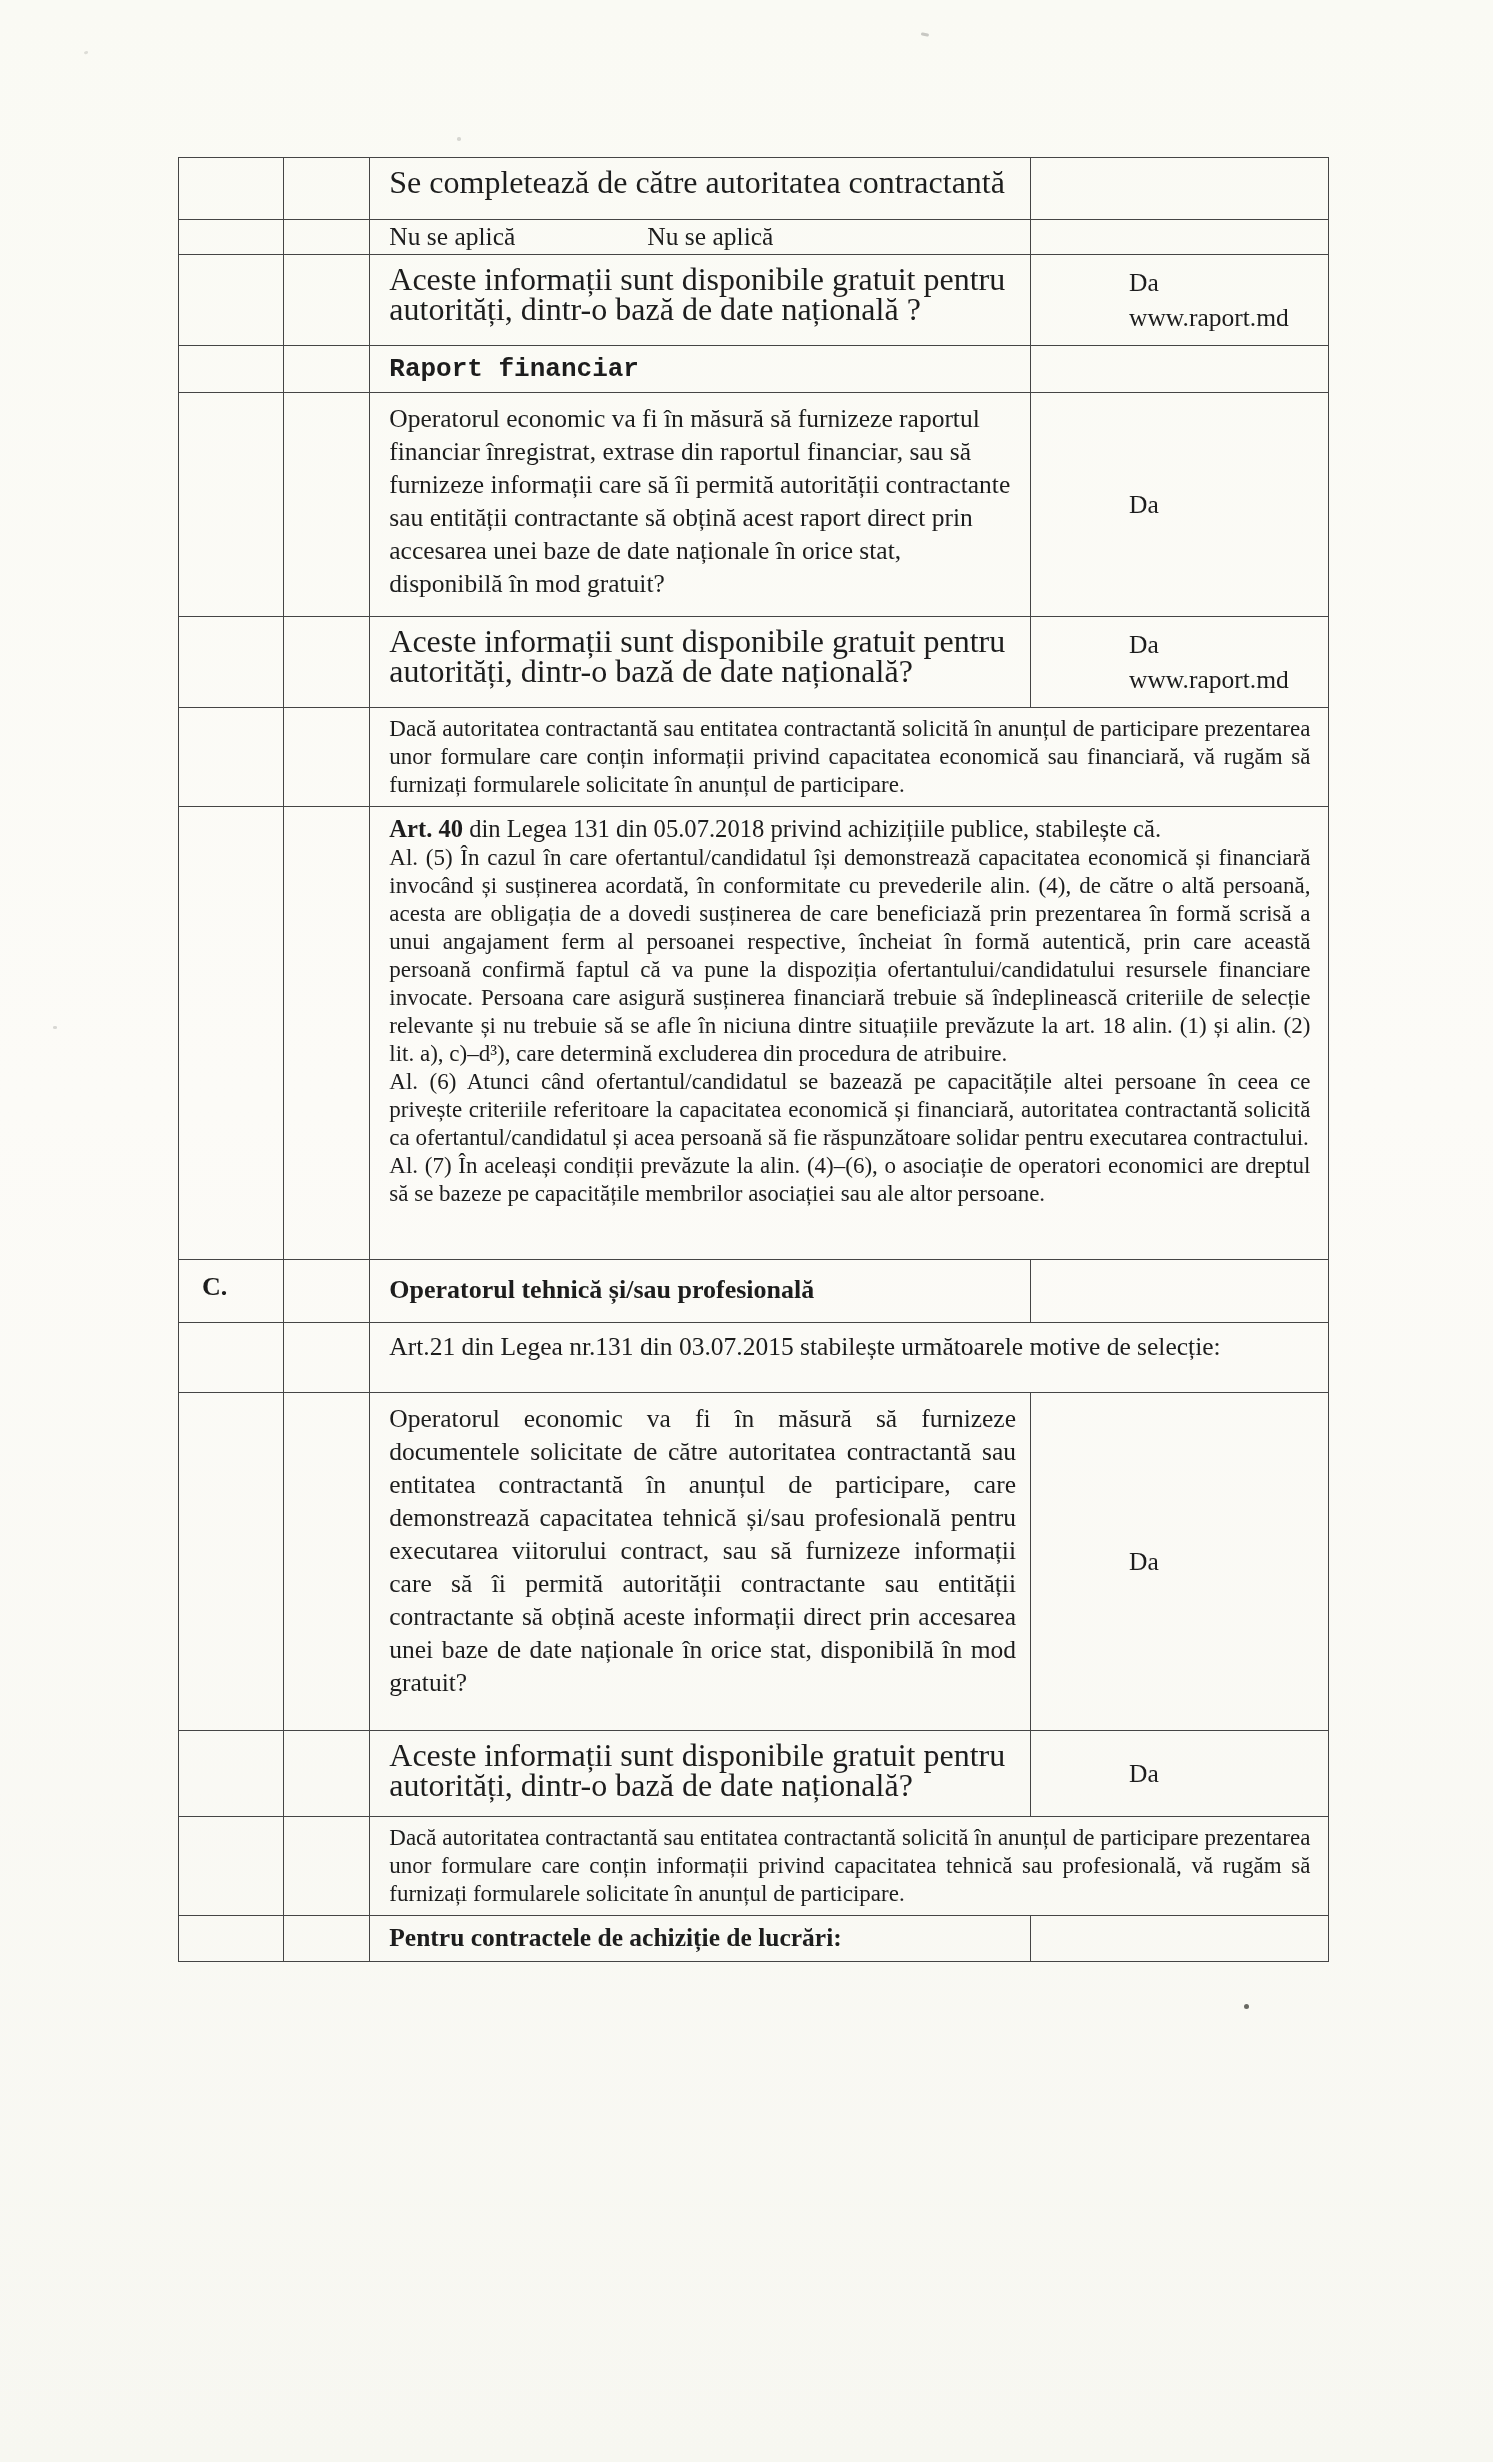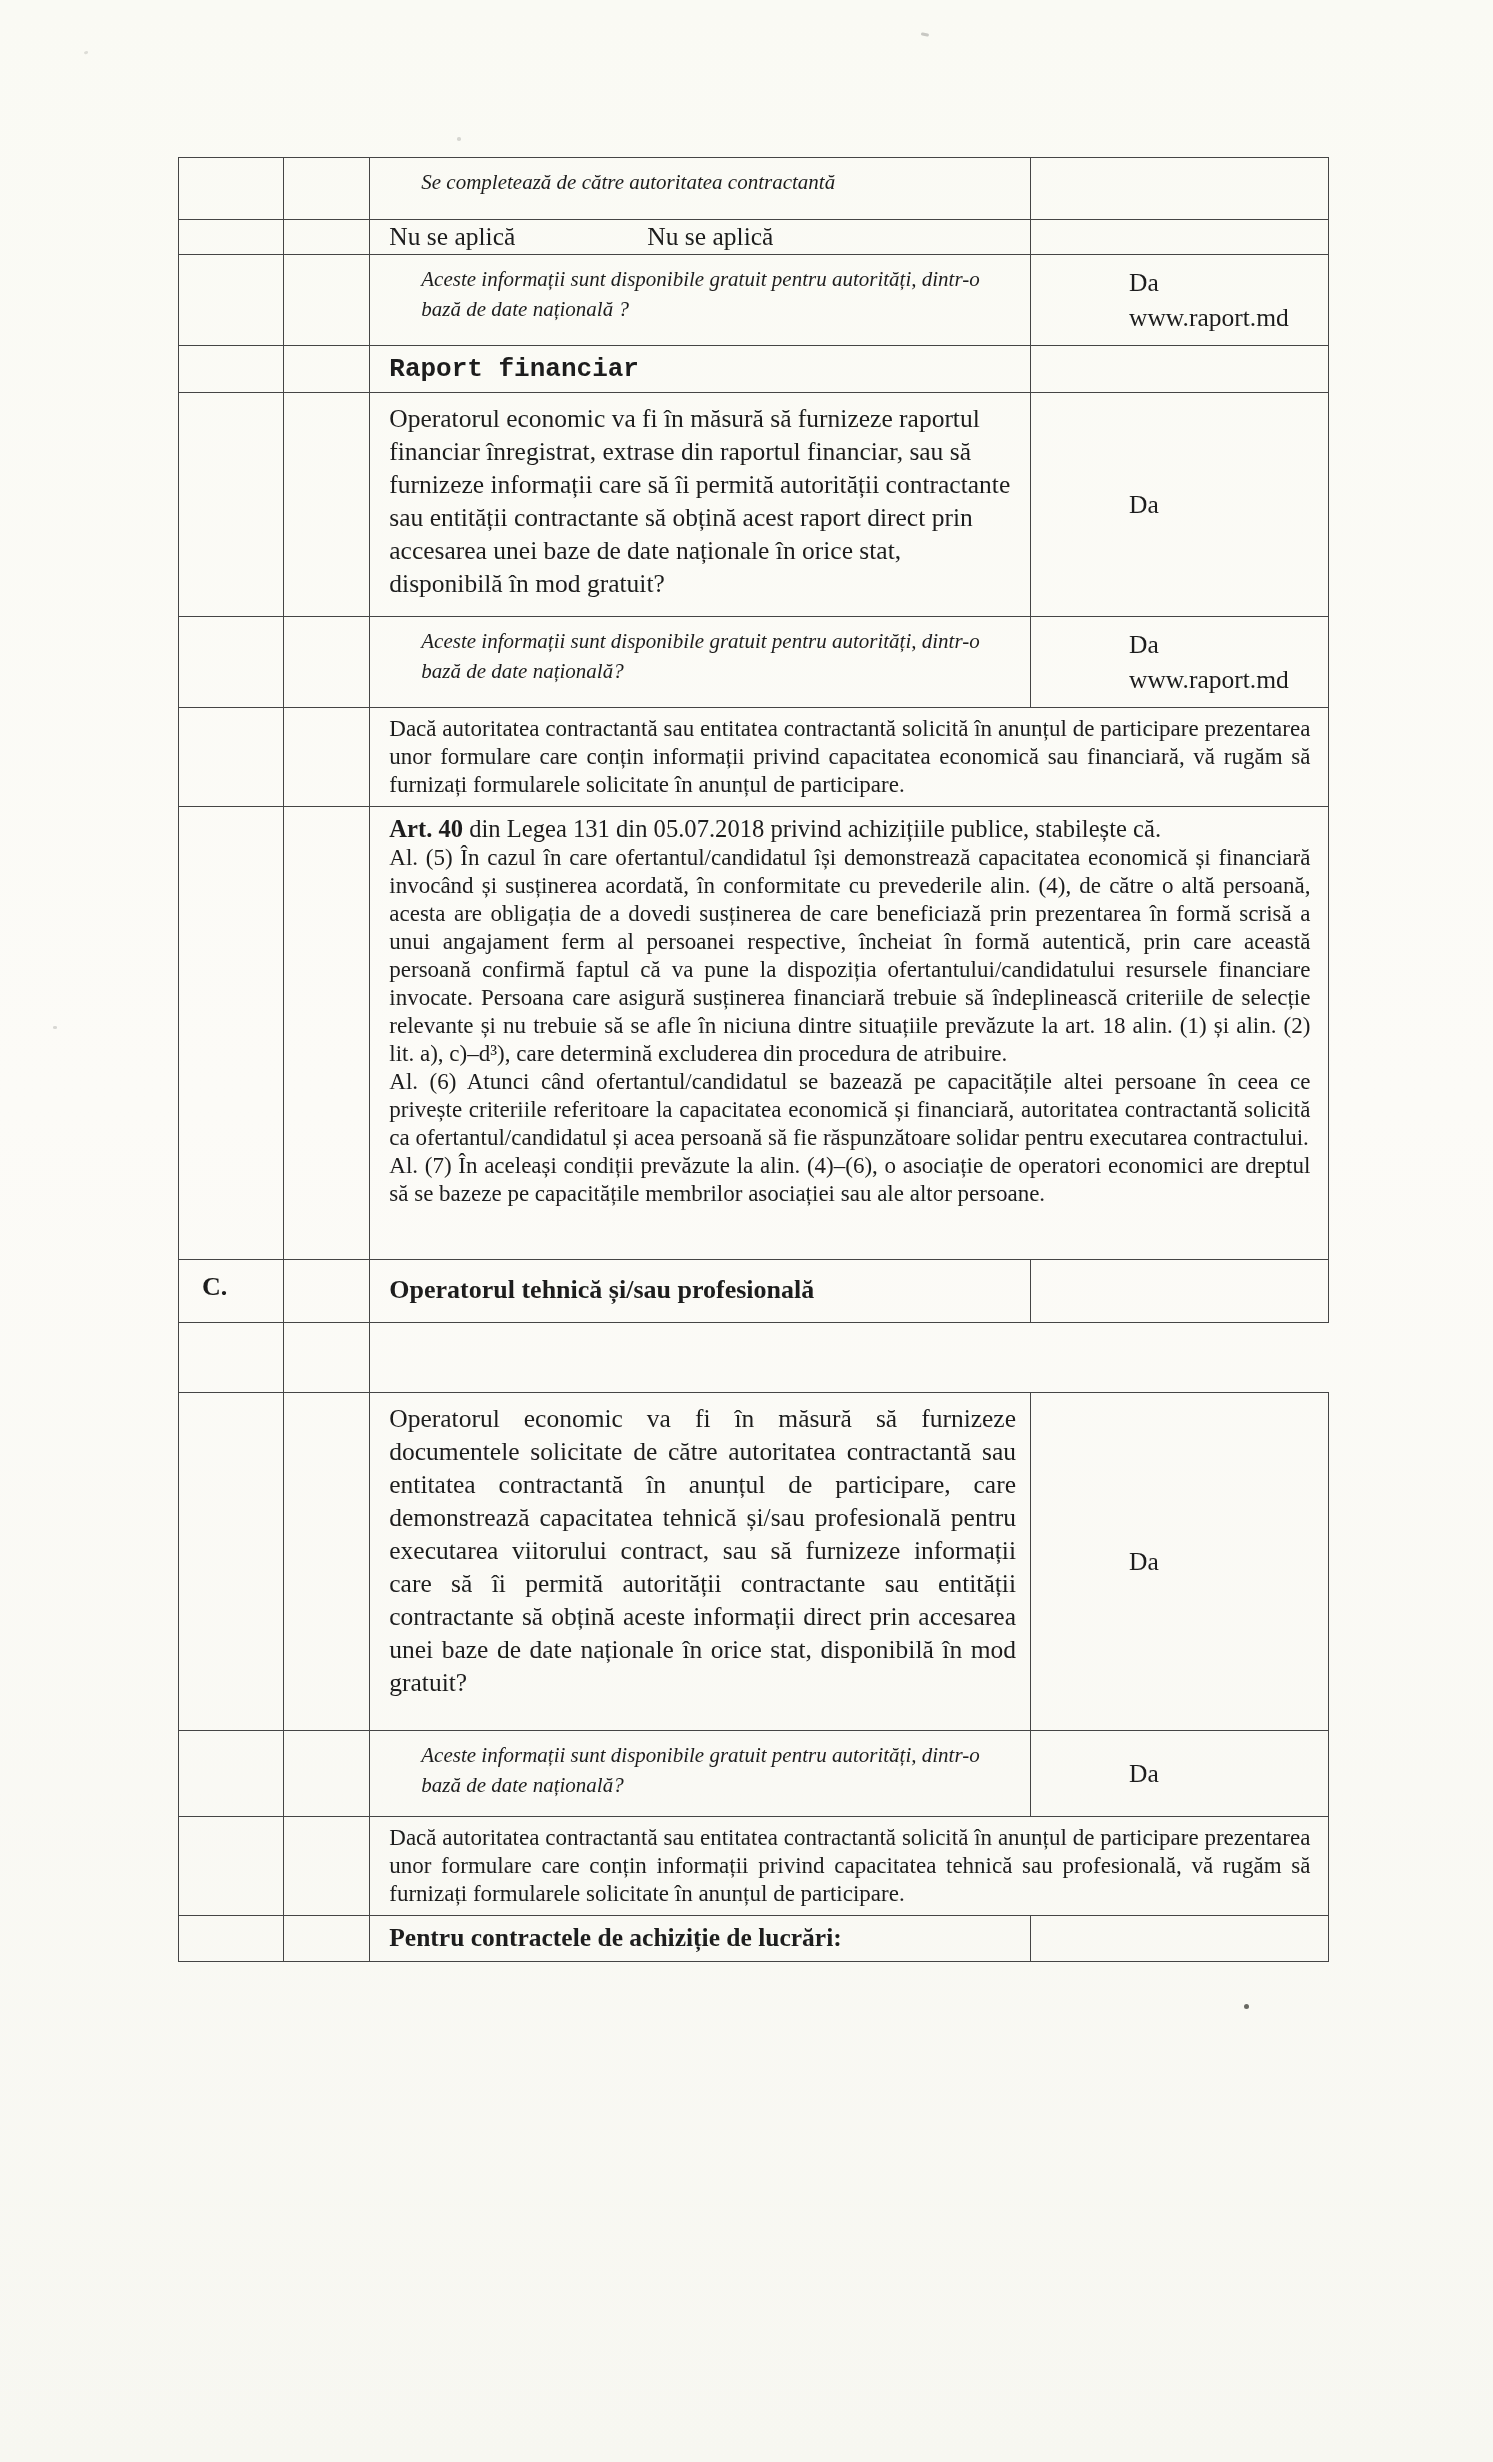--- a/index.html
+++ b/index.html
@@ -21,21 +21,21 @@
   .cell { border-right:1.8px solid #454545; }
   .col-a { flex:0 0 105px; width:105px; }
   .col-b { flex:0 0 86px; width:86px; }
   .col-text { flex:0 0 661px; width:661px; padding:8.8px 14px 7px 19.3px; }
   .col-answer {
     flex:1 1 auto; padding-left:98px; padding-right:6px;
     display:flex; flex-direction:column; justify-content:center; align-items:flex-start;
   }
   .col-span { flex:1 1 auto; padding:7px 17.6px 7px 19.3px; }
 
-  .note { font-style:italic; font-size:21px; line-height:30px;margin-left:32px; }
+  .note { font-size:32px; line-height:30px; }
   .body-text { font-size:25.5px; line-height:33px; }
   .justify { text-align:justify; }
   .values-line { display:flex; gap:132px; font-size:25.5px; line-height:28px; margin-top:0.9px; }
   .answer { font-size:25.5px; line-height:35px; white-space:nowrap; }
   .heading { font-weight:700; font-size:26px; line-height:32px; padding-top:1.8px; }
   .section-label { font-weight:700; font-size:26px; padding:12.3px 0 0 23px; }
   .legal { font-size:23px; line-height:28px; text-align:justify; }
   .legal-intro { font-size:24.6px; line-height:30px; }
   .bold { font-weight:700; }
 
@@ -151,20 +151,23 @@
       <div class="cell col-b"></div>
       <div class="cell col-text" style="padding-top:12.3px;">
         <div class="heading">Operatorul tehnică și/sau profesională</div>
       </div>
       <div class="cell col-answer"></div>
     </div>
 
     <div class="row" style="min-height:70px">
       <div class="cell col-a"></div>
       <div class="cell col-b"></div>
+      <div class="cell col-span">
+        <div class="body-text justify">Art.21 din Legea nr.131 din 03.07.2015 stabilește următoarele motive de selecție:</div>
+      </div>
     </div>
 
     <div class="row" style="min-height:338px">
       <div class="cell col-a"></div>
       <div class="cell col-b"></div>
       <div class="cell col-text">
         <div class="body-text justify" style="line-height:33px;">Operatorul economic va fi în măsură să furnizeze documentele solicitate de către autoritatea contractantă sau entitatea contractantă în anunțul de participare, care demonstrează capacitatea tehnică și/sau profesională pentru executarea viitorului contract, sau să furnizeze informații care să îi permită autorității contractante sau entității contractante să obțină aceste informații direct prin accesarea unei baze de date naționale în orice stat, disponibilă în mod gratuit?</div>
       </div>
       <div class="cell col-answer">
         <div class="answer">Da</div>

